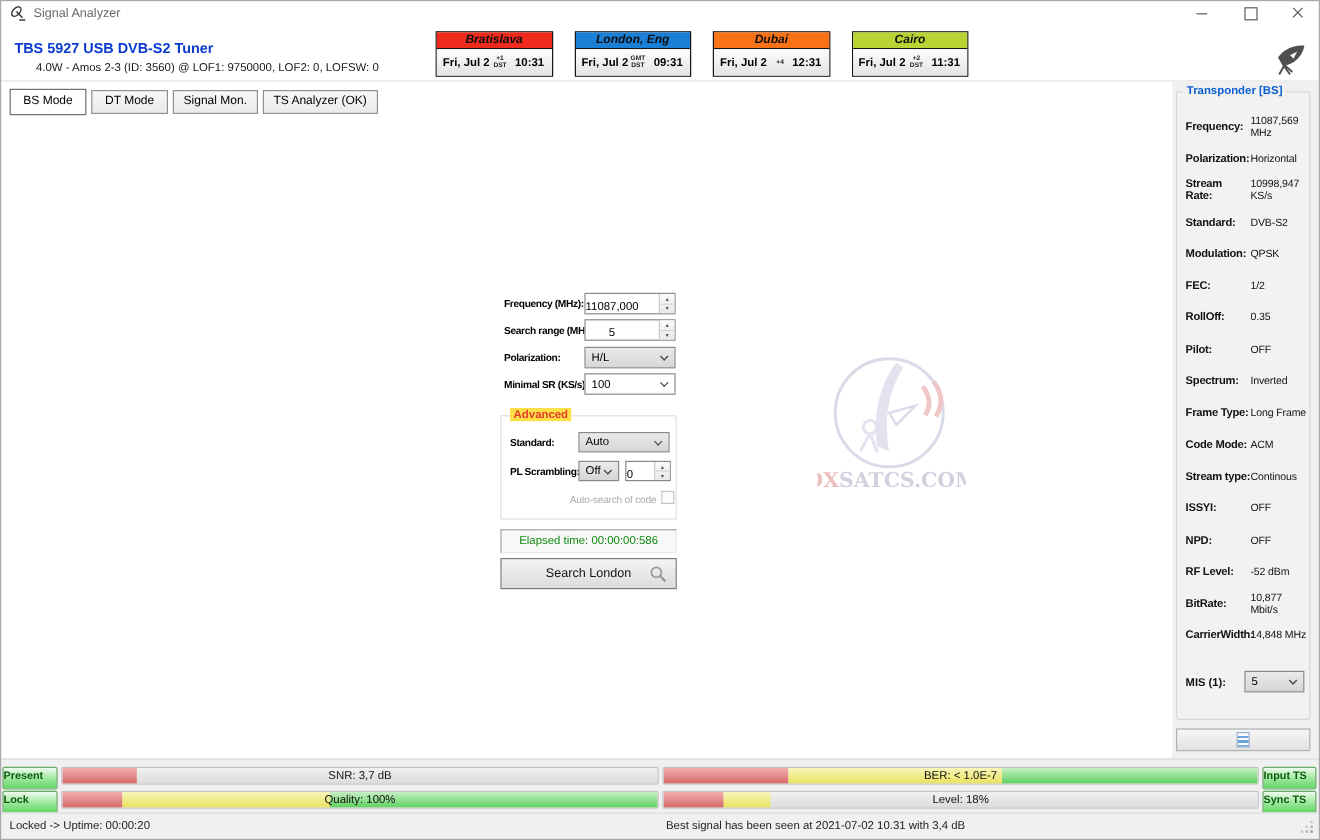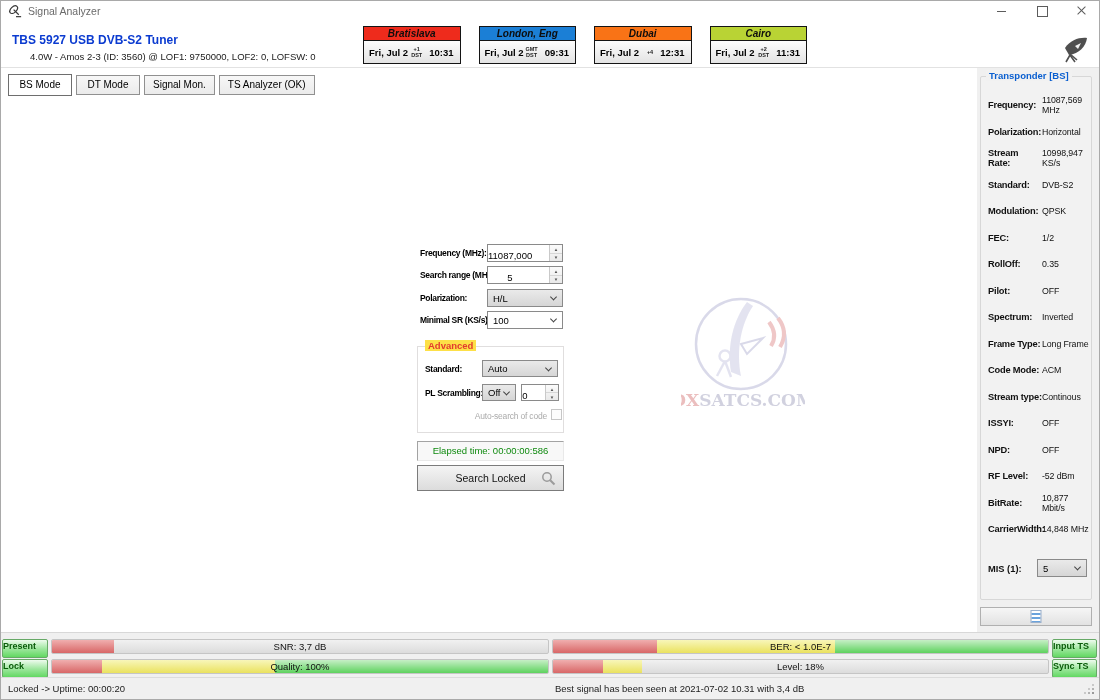--- a/index.html
+++ b/index.html
@@ -238,21 +238,21 @@
   <span class="spin-arrows">
       <span class="spin-up"></span>
       <span class="spin-down"></span>
     </span>
 </div>
 <div id="autosearch-label">Auto-search of code</div>
 <div id="autosearch-cb"></div>
 
 <div id="elapsed">Elapsed time: 00:00:00:586</div>
 <div id="search-btn">
-  <span>Search Locked</span>
+  <span>Search London</span>
   <svg id="search-icon" viewBox="0 0 15 15">
     <circle cx="6" cy="6" r="4.2" fill="none" stroke="#9b9b9b" stroke-width="1.5"></circle>
     <line x1="9.2" y1="9.2" x2="13.5" y2="13.5" stroke="#9b9b9b" stroke-width="2"></line>
   </svg>
 </div>
 
 <svg id="watermark" viewBox="0 0 124 120">
   <circle cx="60" cy="50" r="45" fill="none" stroke="#b5b5d5" stroke-width="2.5"></circle>
   <path d="M66 8 C52 26 46 52 50 78 L60 82 C55 56 60 30 72 12 Z" fill="#c9c9e2"></path>
   <path d="M60 50 L82 44 L66 60 Z" fill="none" stroke="#b5b5d5" stroke-width="2"></path>

